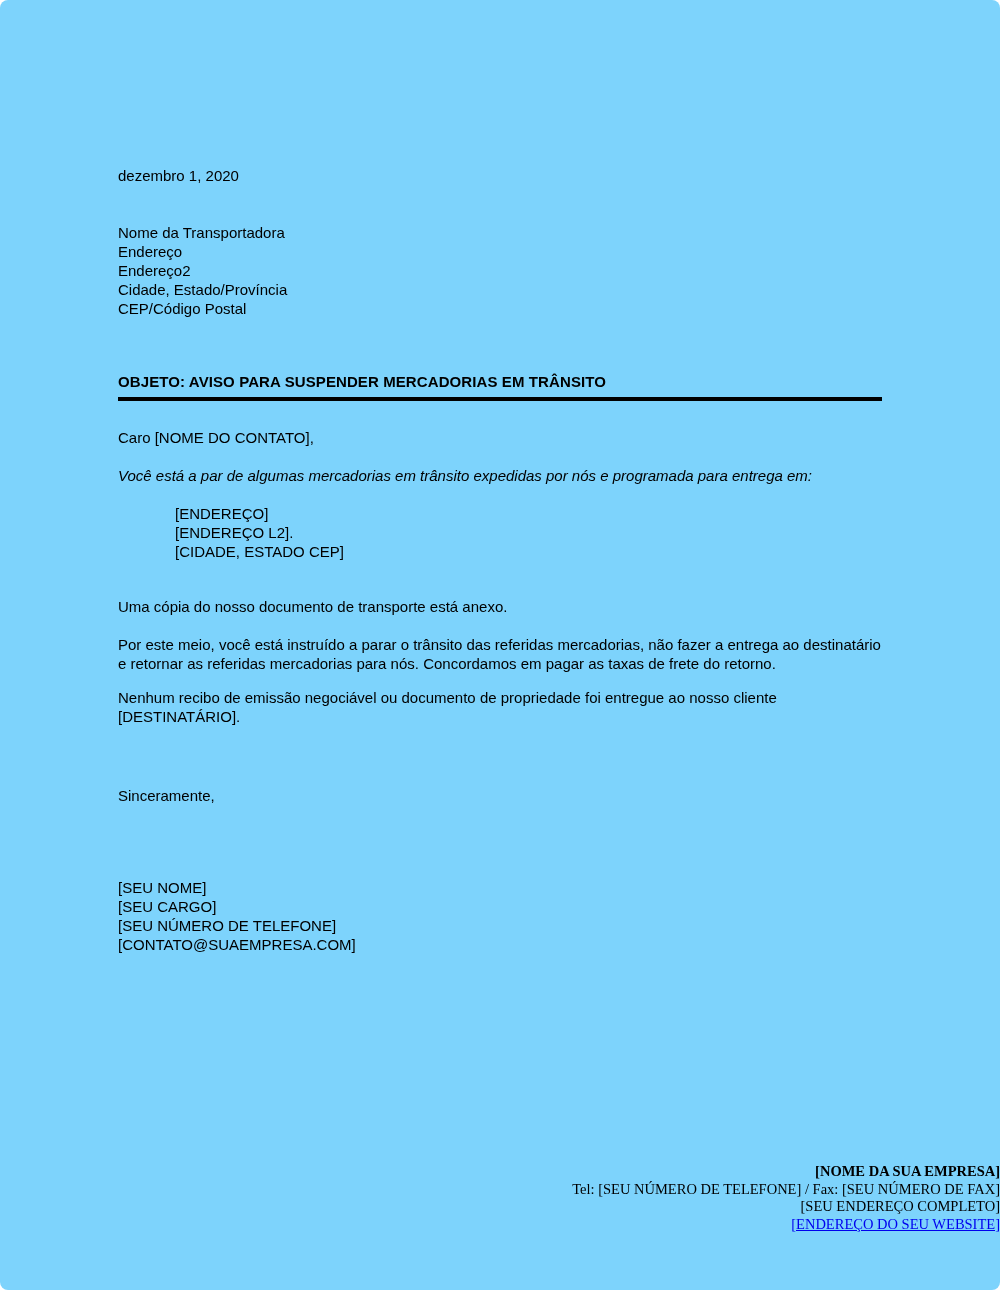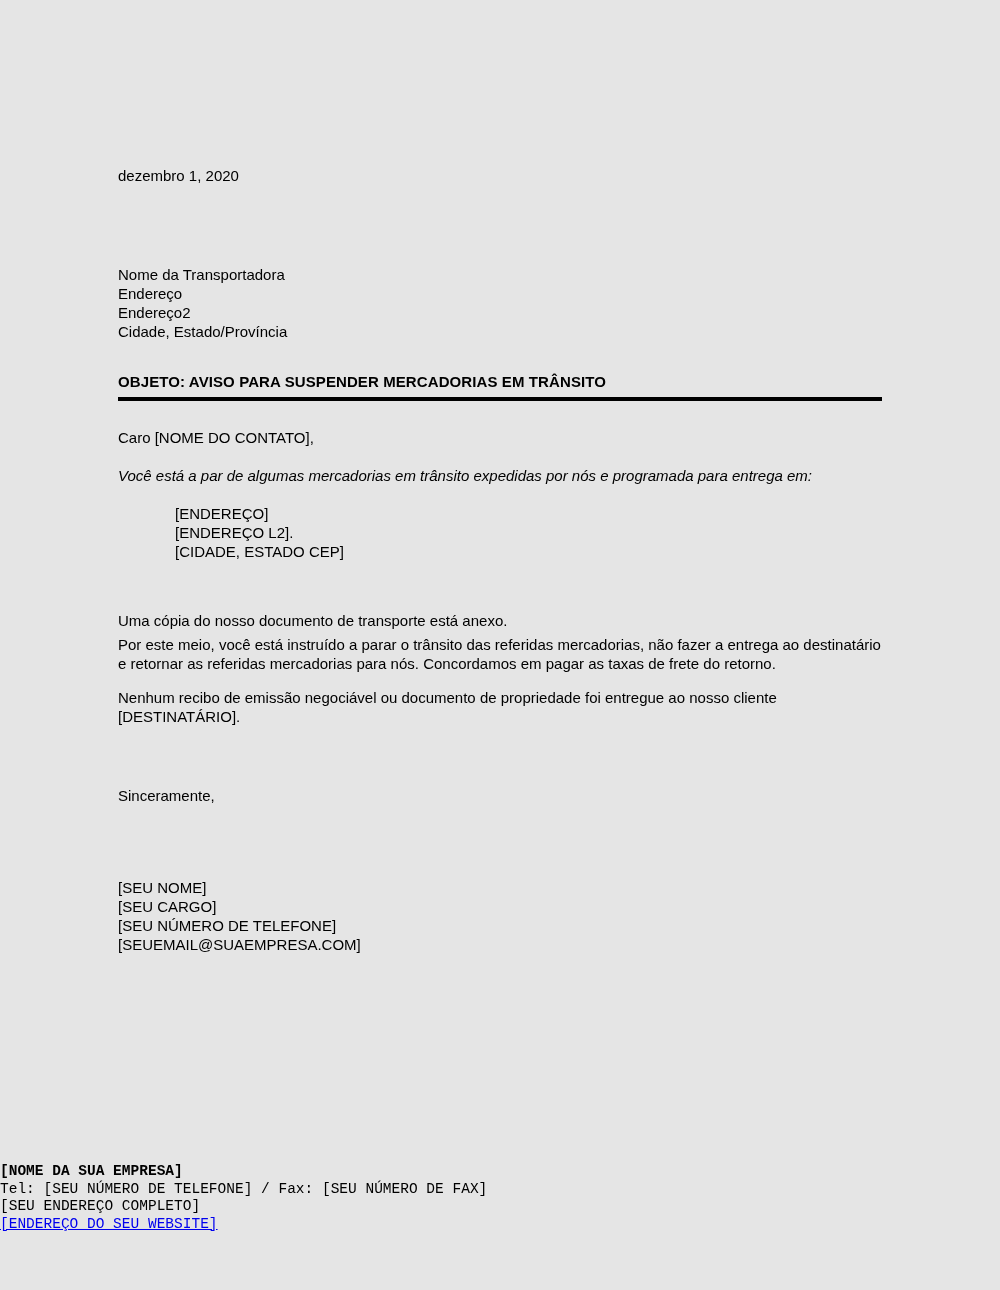--- a/index.html
+++ b/index.html
@@ -4,55 +4,56 @@
 <style>
   html, body {
     margin: 0;
     padding: 0;
     background: #ffffff;
   }
   .page {
     position: relative;
     width: 1000px;
     height: 1290px;
-    background: #e5e5e5;
+    background: #7dd3fc;
     font-family: "Liberation Sans", sans-serif;
     color: #000000;
     overflow: hidden;
+    border-radius: 8px;
   }
   .content {
     position: absolute;
     left: 118px;
     width: 764px;
     top: 0;
     font-size: 15px;
     line-height: 19px;
   }
   .block { position: absolute; left: 0; width: 764px; }
   .date-line        { top: 166px; }
-  .recipient-block  { top: 223px; margin-top: 42px; }
+  .recipient-block  { top: 223px; }
   .subject-line     { top: 372px; font-weight: bold; letter-spacing: 0.1px; }
   .subject-rule     { top: 397px; height: 4px; background: #000000; }
   .salutation-line  { top: 428px; }
   .para-1           { top: 466px; font-style: italic; }
   .shipto-block     { top: 504px; padding-left: 57px; box-sizing: border-box; }
-  .para-2           { top: 597px; margin-top: 14px; }
+  .para-2           { top: 597px; }
   .para-3           { top: 635px; }
   .para-4           { top: 688px; }
   .closing-line     { top: 786px; }
   .signature-block  { top: 878px; }
   .footer-block {
     position: absolute;
     left: 0;
     width: 1000px;
     top: 1163px;
-    text-align: left;
+    text-align: right;
     font-size: 14.5px;
     line-height: 17.5px;
-    font-family: Liberation Mono, monospace;
+    font-family: Liberation Serif, serif;
   }
   .footer-company { font-weight: bold; }
   .footer-link a, .footer-link span {
     color: #0000EE;
     text-decoration: underline;
     cursor: pointer;
   }
 </style>
 </head>
 <body>
@@ -60,20 +61,21 @@
 <div class="page">
   <div class="content">
 
     <div class="block date-line">dezembro 1, 2020</div>
 
     <div class="block recipient-block">
       <div>Nome da Transportadora</div>
       <div>Endereço</div>
       <div>Endereço2</div>
       <div>Cidade, Estado/Província</div>
+      <div>CEP/Código Postal</div>
     </div>
 
     <div class="block subject-line">OBJETO: AVISO PARA SUSPENDER MERCADORIAS EM TRÂNSITO</div>
     <div class="block subject-rule"></div>
 
     <div class="block salutation-line">Caro [NOME DO CONTATO],</div>
 
     <div class="block para-1">Você está a par de algumas mercadorias em trânsito expedidas por nós e programada para entrega em:</div>
 
     <div class="block shipto-block">
@@ -87,21 +89,21 @@
     <div class="block para-3">Por este meio, você está instruído a parar o trânsito das referidas mercadorias, não fazer a entrega ao destinatário e retornar as referidas mercadorias para nós. Concordamos em pagar as taxas de frete do retorno.</div>
 
     <div class="block para-4">Nenhum recibo de emissão negociável ou documento de propriedade foi entregue ao nosso cliente [DESTINATÁRIO].</div>
 
     <div class="block closing-line">Sinceramente,</div>
 
     <div class="block signature-block">
       <div>[SEU NOME]</div>
       <div>[SEU CARGO]</div>
       <div>[SEU NÚMERO DE TELEFONE]</div>
-      <div>[SEUEMAIL@SUAEMPRESA.COM]</div>
+      <div>[CONTATO@SUAEMPRESA.COM]</div>
     </div>
 
   </div>
 
   <div class="footer-block">
     <div class="footer-company">[NOME DA SUA EMPRESA]</div>
     <div>Tel: [SEU NÚMERO DE TELEFONE] / Fax: [SEU NÚMERO DE FAX]</div>
     <div>[SEU ENDEREÇO COMPLETO]</div>
     <div class="footer-link">
       <span>[ENDEREÇO DO SEU WEBSITE]</span>

